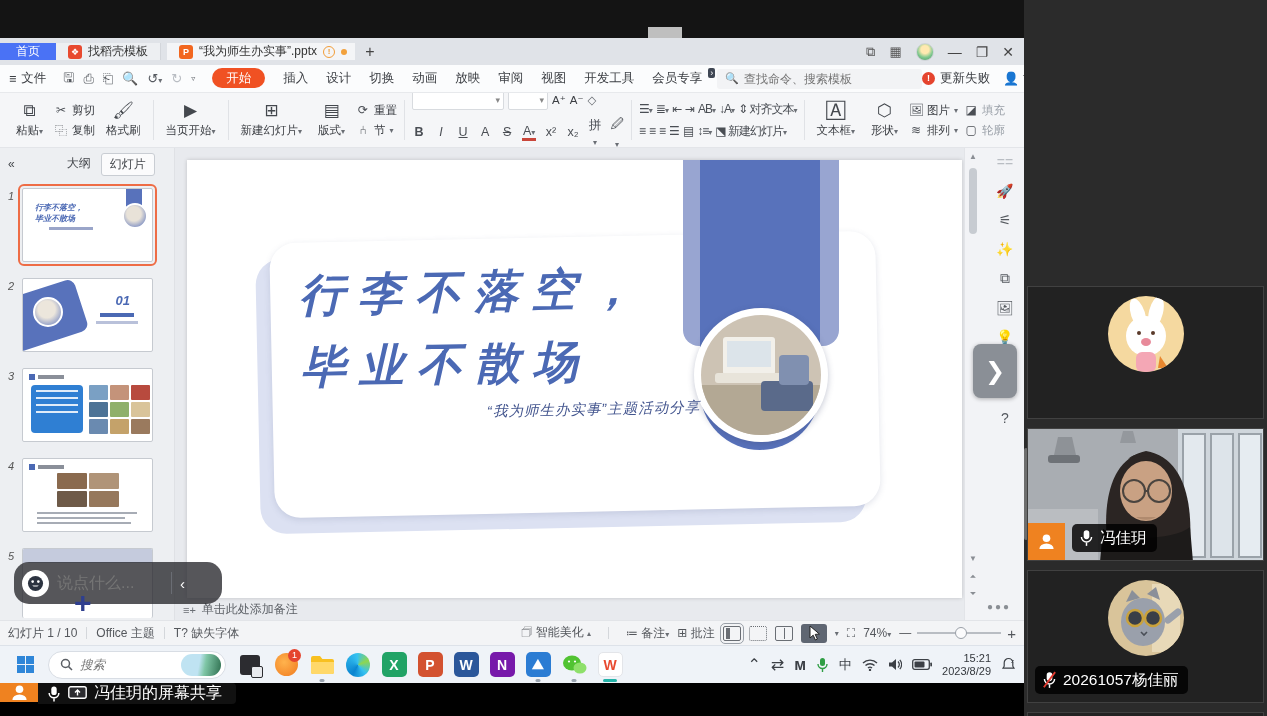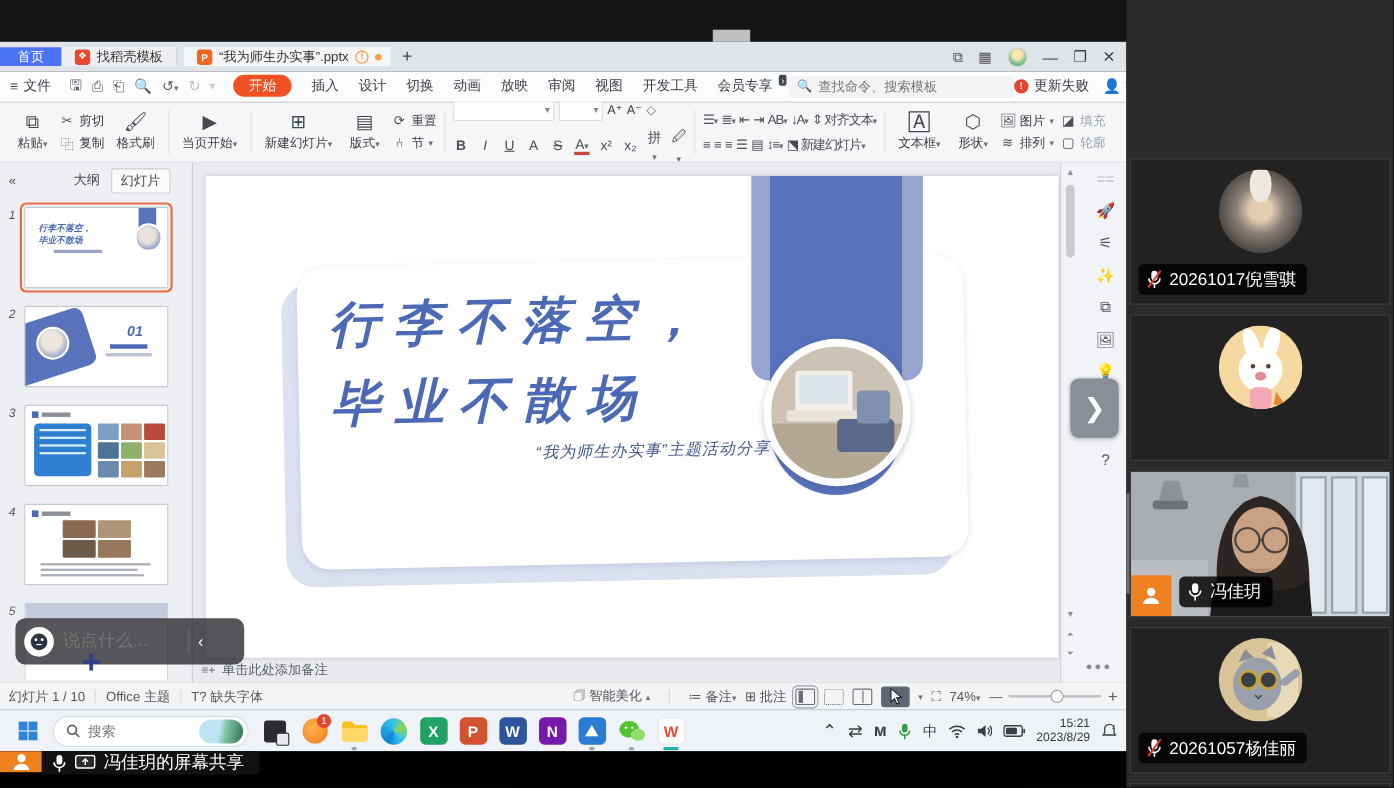--- a/index.html
+++ b/index.html
@@ -121,38 +121,38 @@
   .zoomslider { display:flex; align-items:center; gap:6px; }
   .ztrack { width:84px; height:2px; background:#b9bdc3; position:relative; }
   .zknob { position:absolute; left:38px; top:-5px; width:12px; height:12px; background:#fbfbfc; border:1px solid #9aa0a8; border-radius:50%; }
 
   
   .taskbar { position:absolute; left:0; top:645px; width:1024px; height:38px; background:#eff3f8; border-top:1px solid #dde2e9; display:flex; align-items:center; padding:0 8px; }
   .startbtn { width:34px; height:34px; display:flex; align-items:center; justify-content:center; }
   .winlogo { width:17px; height:17px; display:grid; grid-template-columns:8px 8px; grid-template-rows:8px 8px; gap:1px; }
   .winlogo div { background:#2f86d8; }
   .tsearch { display:flex; align-items:center; gap:7px; background:#fff; border:1px solid #d8dde4; border-radius:15px; height:28px; width:178px; padding:0 4px 0 11px; margin:0 6px; }
-  .tsearch input { border:0; outline:0; font-size:12.5px; color:#666; width:92px; background:transparent; font-family:inherit; }
+  .tsearch input { border:0; outline:0; font-size:12.5px; color:#666; width:92px; background:transparent; font-family:inherit;font-style:italic; }
   .tsearch .weather { width:40px; height:22px; border-radius:11px; background:linear-gradient(100deg, #bfe3f2 0 45%, #7fc6a6 60%, #2e6f4f 100%); margin-left:auto; }
   .tico { width:36px; height:36px; display:flex; align-items:center; justify-content:center; position:relative; }
   .tile { width:25px; height:25px; border-radius:5px; color:#fff; font-weight:bold; font-size:14px; display:flex; align-items:center; justify-content:center; }
   .badge1 { position:absolute; top:2px; right:3px; min-width:13px; height:13px; background:#e5442e; color:#fff; border-radius:7px; font-size:9px; line-height:13px; text-align:center; padding:0 2px; }
   .rundot { position:absolute; bottom:1px; left:50%; transform:translateX(-50%); width:5px; height:3px; border-radius:2px; background:#9aa4b0; }
   .runline { position:absolute; bottom:1px; left:50%; transform:translateX(-50%); width:14px; height:3px; border-radius:2px; background:#24b3a8; }
   .tray { margin-left:auto; display:flex; align-items:center; gap:10px; color:#3c4046; }
   .clock { text-align:right; font-size:11px; line-height:13px; color:#33373c; }
 
   
   .blackbar { position:absolute; left:0; top:683px; width:1024px; height:33px; background:#000; }
   .sharelabel { position:absolute; left:0; top:0; height:33px; display:flex; align-items:flex-start; }
   .host-badge { width:38px; background:#ef8220; display:flex; align-items:center; justify-content:center; }
   .sharelabel .lbl { background:#111; display:flex; align-items:center; gap:7px; color:#fff; font-size:16px; padding:0 14px 0 9px; border-radius:0 4px 4px 0; }
 
   
-  .chatbox { position:absolute; left:14px; top:562px; width:208px; height:42px; background:rgba(38,38,44,.78); border-radius:9px; display:flex; align-items:center; padding:0 8px; z-index:40; }
+  .chatbox { position:absolute; left:14px; top:562px; width:208px; height:42px; background:rgba(38,38,44,.78); border-radius:15px; display:flex; align-items:center; padding:0 8px; z-index:40; }
   .smiley { width:27px; height:27px; background:#fff; border-radius:50%; display:flex; align-items:center; justify-content:center; }
   .chatbox input { border:0; outline:0; background:transparent; color:#b9bcc2; font-size:16px; width:112px; margin-left:8px; font-family:inherit; }
   .chatdiv { width:1px; height:22px; background:#6a6d74; margin:0 8px 0 2px; }
   .chatcollapse { color:#fff; font-size:15px; }
 
   
   .people { position:absolute; left:1024px; top:0; width:243px; height:716px; background:#2b2b2b; }
   .ptile { position:absolute; left:3px; width:237px; height:133px; background:#222; border:1px solid #414141; overflow:hidden; }
   .pavatar { position:absolute; left:50%; transform:translateX(-50%); top:9px; width:76px; height:76px; border-radius:50%; overflow:hidden; }
   .av-photo1 { background:radial-gradient(circle at 50% 28%, #c94f4f 0 12%, transparent 13%), radial-gradient(circle at 50% 42%, #f0d2ae 0 22%, #c79a74 40%, #9a6a50 62%, #6e4438 82%, #55332a 100%); }
@@ -683,32 +683,20 @@
       <span class="chatdiv"></span>
       <span class="chatcollapse">‹</span>
     </div>
     <div class="plusmark">+</div>
   </div>
 
   <div class="people">
     <div class="pscroll"></div>
 
 
-    <div class="ptile" style="top:144px;">
-      <div class="pavatar av-photo2"></div>
-      <div class="plabel">
-        <svg width="15" height="18" viewBox="0 0 13 16">
-            <rect x="4" y="1" width="5" height="8" rx="2.5" fill="#fff"></rect>
-            <path d="M2 7 a4.5 4.5 0 0 0 9 0" fill="none" stroke="#fff" stroke-width="1.3"></path>
-            <line x1="6.5" y1="12" x2="6.5" y2="15" stroke="#fff" stroke-width="1.3"></line>
-            <line x1="1.5" y1="14.5" x2="11.5" y2="1" stroke="#e23b30" stroke-width="1.6"></line>
-          </svg>
-        <span>20261017倪雪骐</span>
-      </div>
-    </div>
 
     <div class="ptile" style="top:286px;">
       <div class="pavatar">
         <svg width="76" height="76" viewBox="0 0 76 76">
           <rect width="76" height="76" fill="#f5d9a0"></rect>
           <ellipse cx="30" cy="18" rx="7" ry="16" fill="#fff" transform="rotate(-18 30 18)"></ellipse>
           <ellipse cx="48" cy="16" rx="7" ry="16" fill="#fff" transform="rotate(14 48 16)"></ellipse>
           <circle cx="38" cy="40" r="20" fill="#fff"></circle>
           <circle cx="31" cy="37" r="2" fill="#5a3a2a"></circle>
           <circle cx="45" cy="37" r="2" fill="#5a3a2a"></circle>

